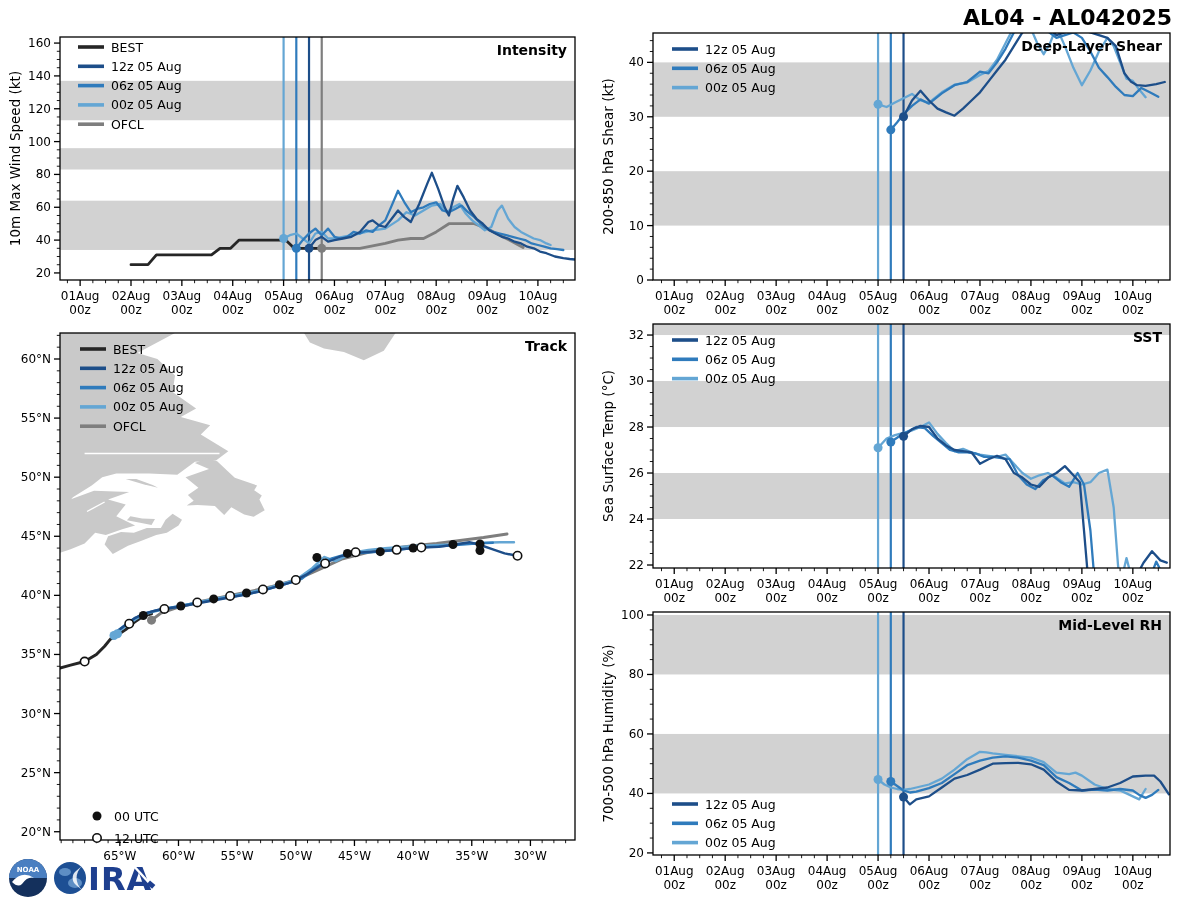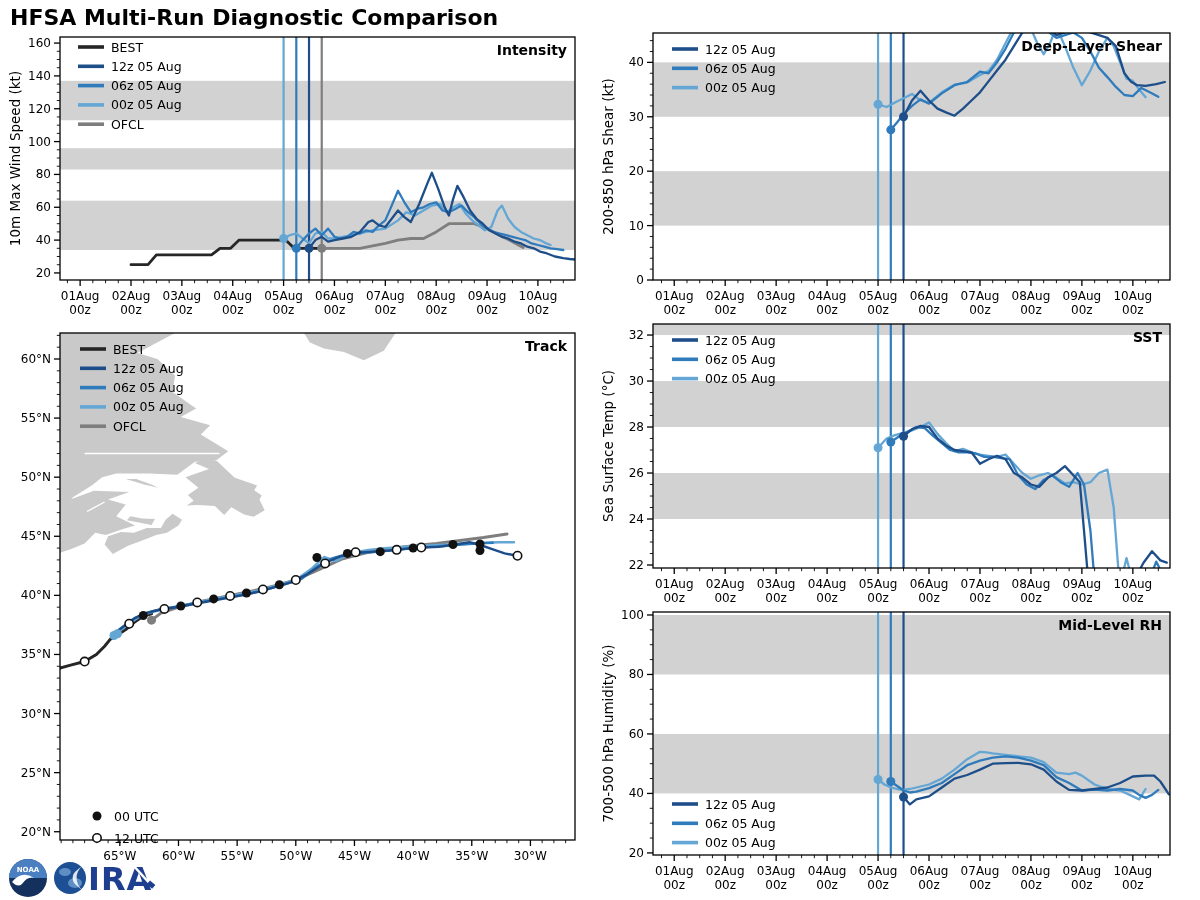--- a/index.html
+++ b/index.html
@@ -8,21 +8,21 @@
   .title{position:absolute;top:5px;left:10px;font-size:22px;font-weight:bold;color:#000;}
   .storm{position:absolute;top:5px;right:28px;font-size:22px;font-weight:bold;color:#000;}
   #charts{position:absolute;left:0;top:0;width:1200px;height:900px;}
   #logos{position:absolute;left:4px;top:856px;width:260px;height:44px;}
   svg text{font-family:"DejaVu Sans","Liberation Sans",sans-serif;}
 </style>
 </head>
 <body>
 <div id="page">
 
-<div class="title">HFSA Multi-Run Diagnostic Comparison</div>
+<div class="storm">AL04 - AL042025</div>
 
 <svg id="charts" width="1200" height="900" viewBox="0 0 1200 900">
       <g>
         <clipPath id="cp-intensity">
           <rect x="60" y="37" width="515" height="243"></rect>
         </clipPath>
         <rect x="60" y="200.6966216216216" width="515" height="49.256756756756744" fill="#d2d2d2"></rect>
         <rect x="60" y="148.15608108108108" width="515" height="21.344594594594582" fill="#d2d2d2"></rect>
         <rect x="60" y="80.8385135135135" width="515" height="39.4054054054054" fill="#d2d2d2"></rect>
         <line x1="283.59053497942386" x2="283.59053497942386" y1="37" y2="280" stroke="#64a6d4" stroke-width="2.2"></line>

